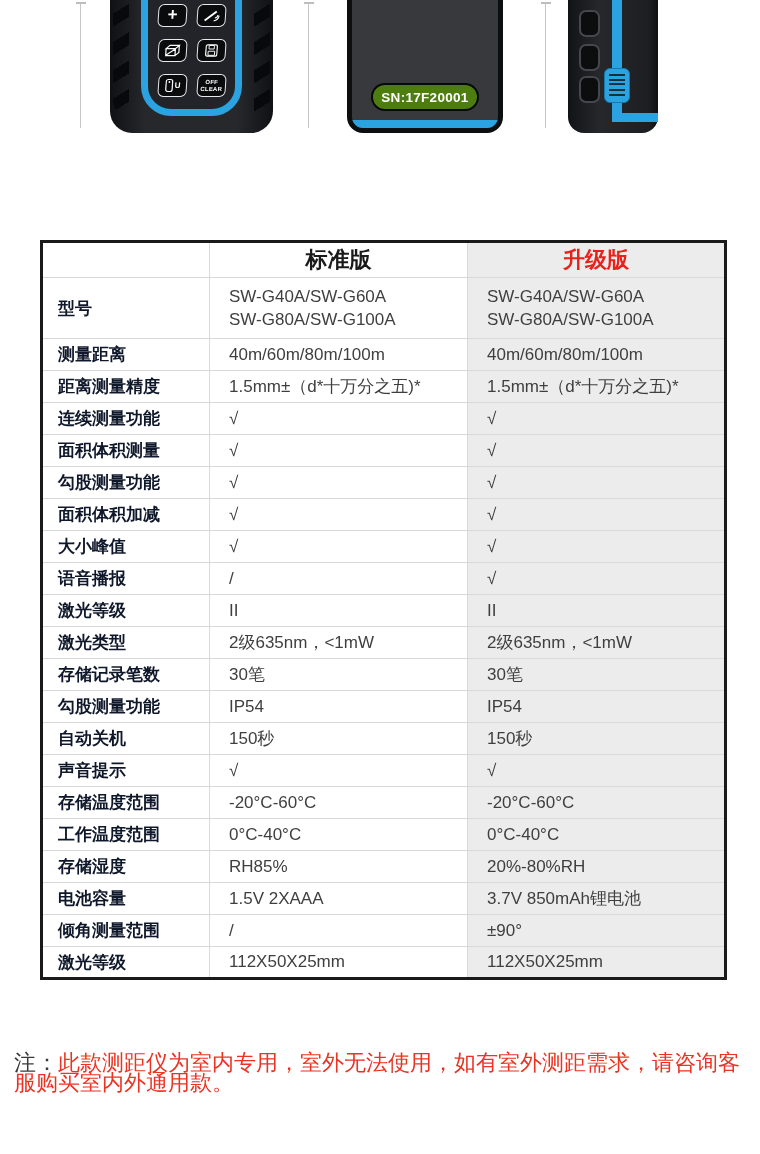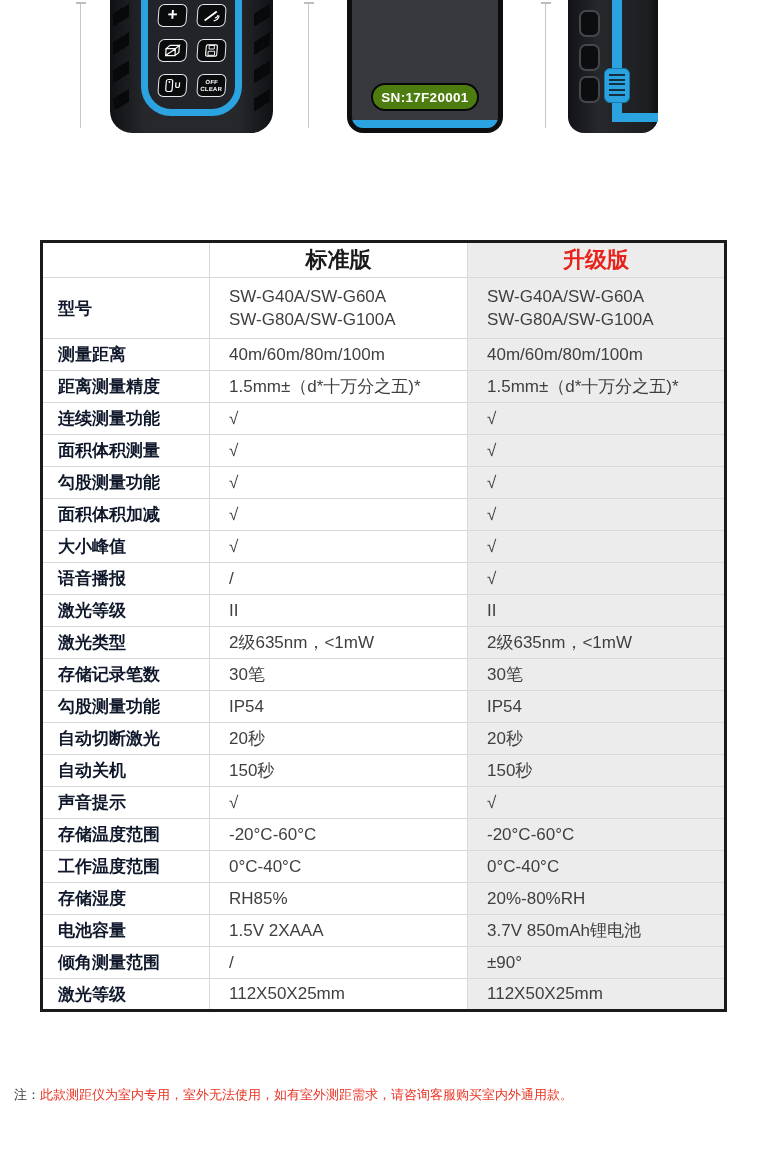--- a/index.html
+++ b/index.html
@@ -74,21 +74,21 @@
   .spec-table col.c1{width:168px;} .spec-table col.c2{width:258px;} .spec-table col.c3{width:258px;}
   .spec-table thead th{height:36px;font-size:22px;font-weight:bold;color:#1a1a1a;text-align:center;}
   .spec-table thead th.upgraded-col{color:var(--upgraded-red);text-align:center;}
   .spec-table td{height:32px;}
   .spec-table tbody tr:first-child td{height:61px;line-height:23px;}
   .spec-table td.label-col{padding-left:15px;color:#0f172a;font-weight:bold;}
   .spec-table td.value-col{padding-left:19px;}
   .spec-table .upgraded-col{background:var(--upgraded-col-bg);}
 
   
-  .note{position:absolute;left:14px;top:1085px;font-size:13px;line-height:20px;}
+  .note{position:absolute;left:14px;top:1053px;font-size:22px;line-height:20px;}
   .note-prefix{color:#3a3a3a;font-weight:500;}
   .note-text{color:var(--note-red);font-weight:500;}
 </style>
 </head>
 <body>
 
 <div class="gallery">
   <div class="dim-line dim-1"></div>
   <div class="dim-line dim-2"></div>
   <div class="dim-line dim-3"></div>
@@ -224,25 +224,20 @@
         <td class="label-col">存储记录笔数</td>
         <td class="value-col">30笔</td>
         <td class="value-col upgraded-col">30笔</td>
       </tr>
       <tr>
         <td class="label-col">勾股测量功能</td>
         <td class="value-col">IP54</td>
         <td class="value-col upgraded-col">IP54</td>
       </tr>
       <tr>
-        <td class="label-col">自动切断激光</td>
-        <td class="value-col">20秒</td>
-        <td class="value-col upgraded-col">20秒</td>
-      </tr>
-      <tr>
         <td class="label-col">自动关机</td>
         <td class="value-col">150秒</td>
         <td class="value-col upgraded-col">150秒</td>
       </tr>
       <tr>
         <td class="label-col">声音提示</td>
         <td class="value-col">√</td>
         <td class="value-col upgraded-col">√</td>
       </tr>
       <tr>

